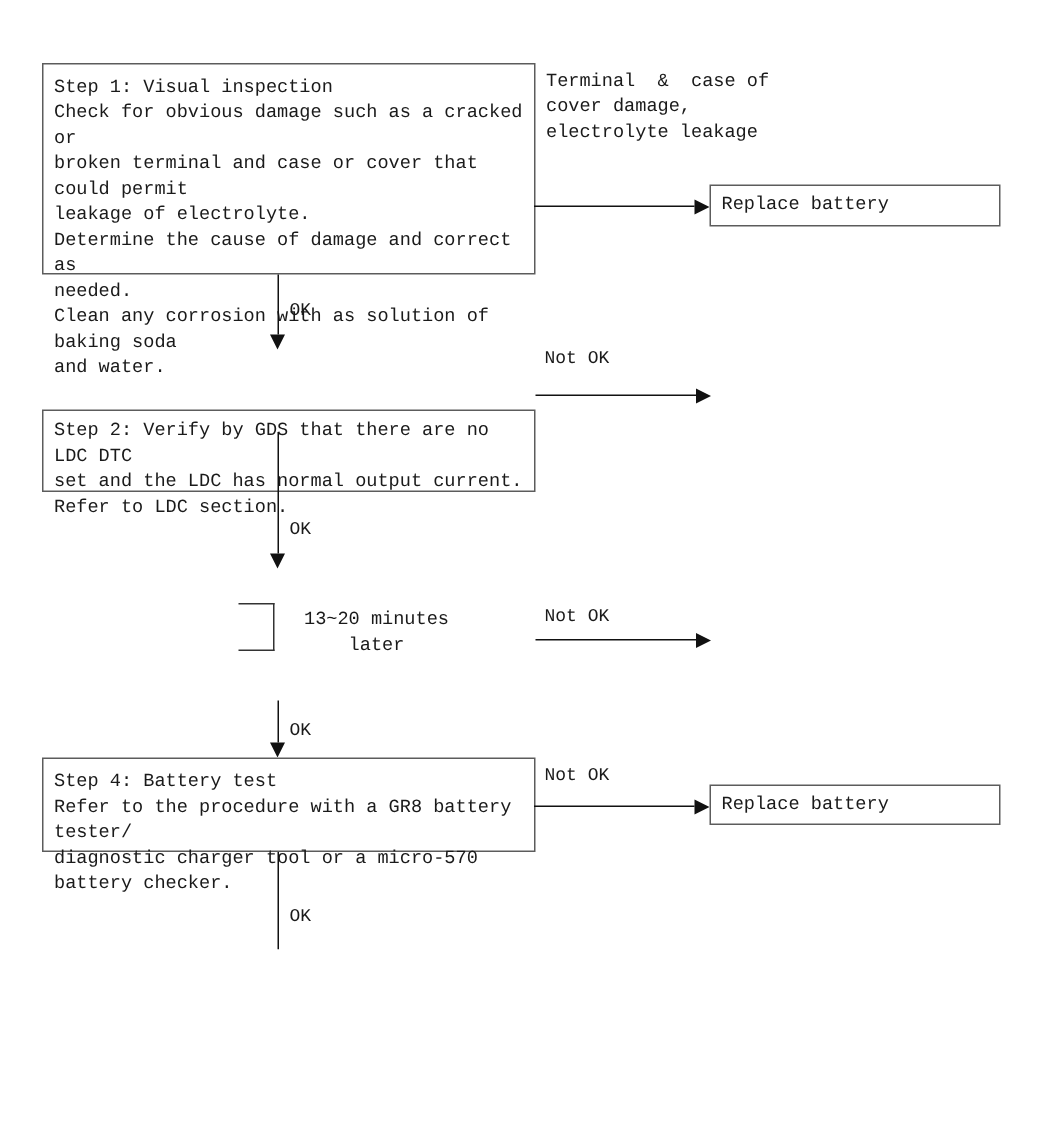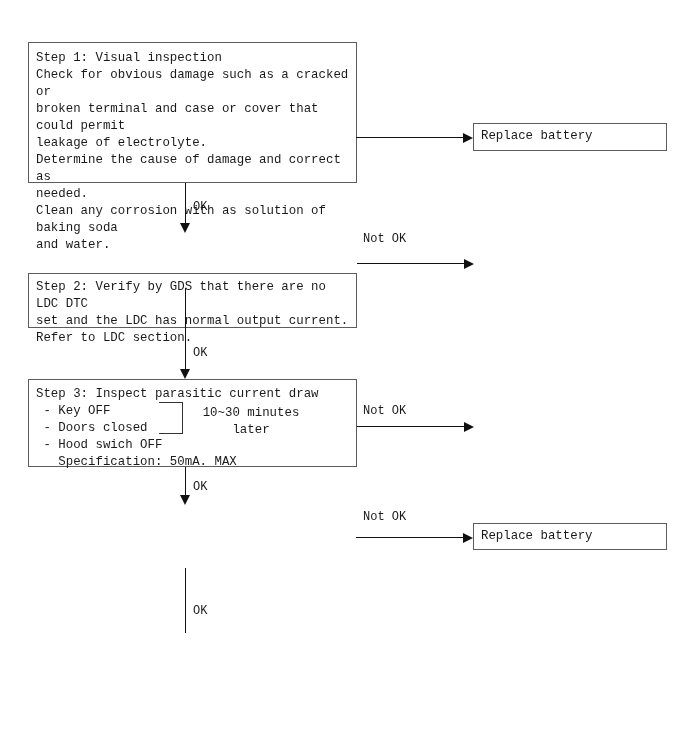--- a/index.html
+++ b/index.html
@@ -45,20 +45,23 @@
 
   <div class="box step" style="left:28px;top:42px;width:329px;height:141px;">Step 1: Visual inspection
 Check for obvious damage such as a cracked or
 broken terminal and case or cover that could permit
 leakage of electrolyte.
 Determine the cause of damage and correct as
 needed.
 Clean any corrosion with as solution of baking soda
 and water.</div>
 
+  <div class="lbl" style="left:364px;top:46px;font-size:12.4px;">Terminal  &amp;  case of
+cover damage,
+electrolyte leakage</div>
 
   <div class="hline" style="left:356px;top:137px;width:107px;"></div>
   <div class="arrow-right" style="left:463px;top:133px;"></div>
   <div class="box rightbox" style="left:473px;top:123px;width:194px;height:28px;">Replace battery</div>
 
   <div class="vline" style="left:185px;top:183px;height:40px;"></div>
   <div class="arrow-down" style="left:180px;top:223px;"></div>
   <div class="lbl" style="left:193px;top:199px;">OK</div>
 
   <div class="box step" style="left:28px;top:233px;width:329px;height:55px;padding-top:5px;margin-top:40px;">Step 2: Verify by GDS that there are no LDC DTC
@@ -66,37 +69,35 @@
 Refer to LDC section.</div>
 
   <div class="lbl" style="left:363px;top:231px;">Not OK</div>
   <div class="hline" style="left:357px;top:263px;width:107px;"></div>
   <div class="arrow-right" style="left:464px;top:259px;"></div>
 
   <div class="vline" style="left:185px;top:288px;height:81px;"></div>
   <div class="arrow-down" style="left:180px;top:369px;"></div>
   <div class="lbl" style="left:193px;top:345px;">OK</div>
 
-  <div class="box step" style="left:28px;top:379px;width:329px;height:88px;padding-top:6px;">Step 3: Inspect parasitic current draw
- - Key OFF
- - Doors closed
- - Hood swich OFF
-   Specification: 50mA. MAX</div>
   <div class="bracket" style="left:159px;top:402px;width:24px;height:32px;"></div>
-  <div class="note" style="left:196px;top:405px;width:110px;">10~30 minutes
+  <div class="note" style="left:196px;top:405px;width:110px;">13~20 minutes
 later</div>
 
   <div class="lbl" style="left:363px;top:403px;">Not OK</div>
   <div class="hline" style="left:357px;top:426px;width:107px;"></div>
   <div class="arrow-right" style="left:464px;top:422px;"></div>
 
   <div class="vline" style="left:185px;top:467px;height:28px;"></div>
   <div class="arrow-down" style="left:180px;top:495px;"></div>
   <div class="lbl" style="left:193px;top:479px;">OK</div>
 
+  <div class="box step" style="left:28px;top:505px;width:329px;height:63px;">Step 4: Battery test
+Refer to the procedure with a GR8 battery tester/
+diagnostic charger tool or a micro-570 battery checker.</div>
 
   <div class="lbl" style="left:363px;top:509px;">Not OK</div>
   <div class="hline" style="left:356px;top:537px;width:107px;"></div>
   <div class="arrow-right" style="left:463px;top:533px;"></div>
   <div class="box rightbox" style="left:473px;top:523px;width:194px;height:27px;">Replace battery</div>
 
   <div class="vline" style="left:185px;top:568px;height:84px;"></div>
   <div class="arrow-down" style="left:180px;top:652px;"></div>
   <div class="lbl" style="left:193px;top:603px;">OK</div>
 

